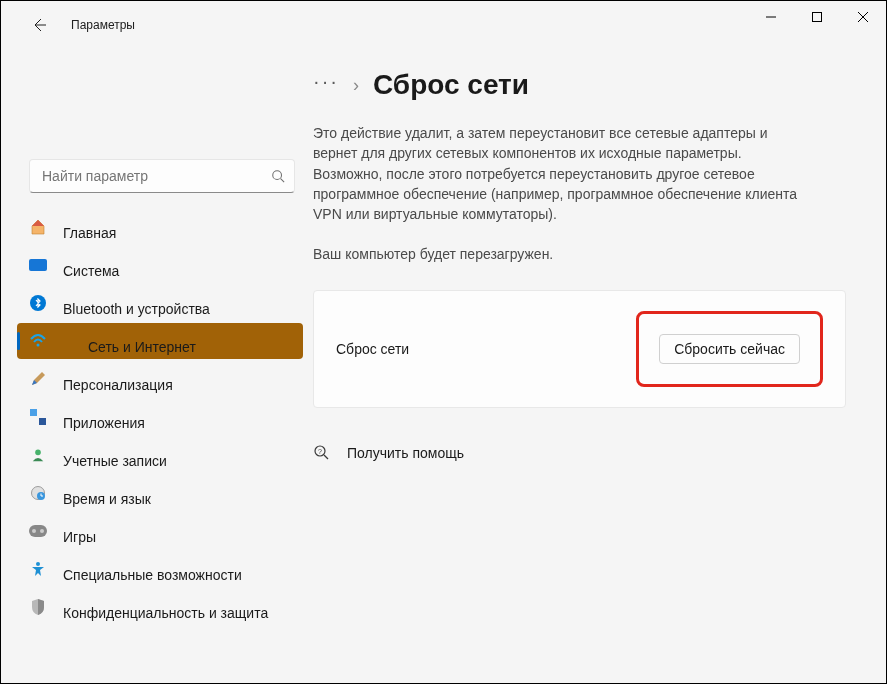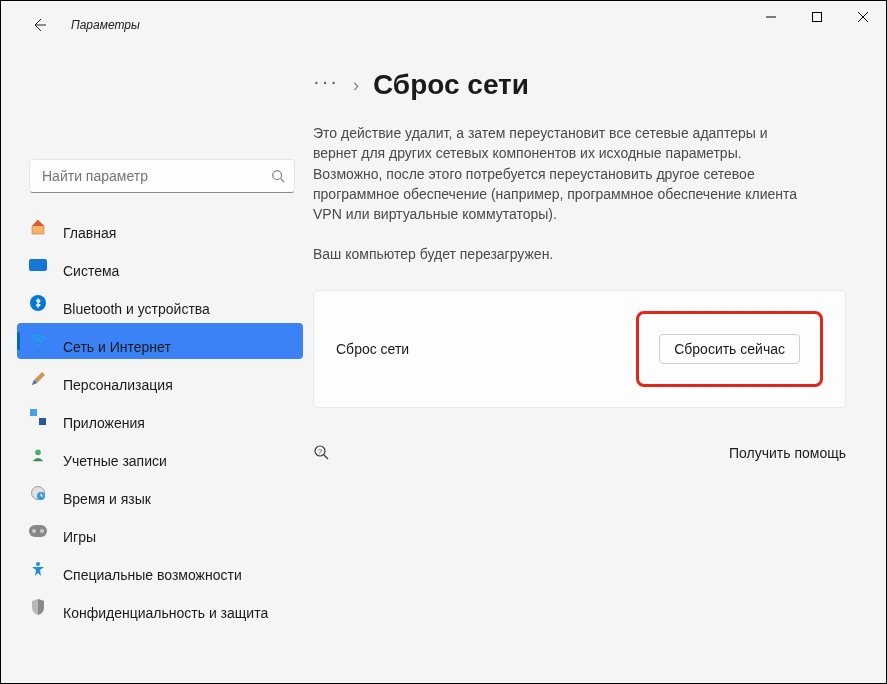--- a/index.html
+++ b/index.html
@@ -1,35 +1,35 @@
 <!DOCTYPE html>
 <html><head>
 <meta charset="utf-8">
 <style>
   * { box-sizing: border-box; margin: 0; padding: 0; font-family: "Segoe UI", -apple-system, BlinkMacSystemFont, sans-serif; }
   body { width: 887px; height: 684px; background: #f5f5f5; overflow: hidden; border: 1px solid #000; position: relative; }
 
-  .titlebar { display: flex; align-items: center; height: 48px; padding-left: 20px; font-style: italic; }
+  .titlebar { display: flex; align-items: center; height: 48px; padding-left: 20px; }
   .back-btn { width: 36px; height: 36px; display: flex; align-items: center; justify-content: center; cursor: pointer; border-radius: 4px; }
   .back-btn svg { width: 16px; height: 16px; }
   .app-title { font-size: 12px; color: #202020; margin-left: 14px; }
   .win-controls { position: absolute; right: 0; top: 0; display: flex; }
   .win-btn { width: 46px; height: 32px; display: flex; align-items: center; justify-content: center; cursor: pointer; }
   .win-btn svg { width: 10px; height: 10px; }
 
   .layout { display: flex; height: calc(100% - 48px); }
 
   .sidebar { width: 310px; padding: 0 0 0 16px; display: flex; flex-direction: column; }
   .search-wrap { margin: 110px 16px 16px 12px; position: relative; }
   .search-input { width: 100%; height: 34px; padding: 0 36px 0 12px; font-size: 14px; color: #ef4444; background: #fdfdfd; border: 1px solid #e6e6e6; border-bottom: 1px solid #8a8a8a; border-radius: 4px; outline: none; }
   .search-ico { position: absolute; right: 10px; top: 50%; transform: translateY(-50%); width: 14px; height: 14px; stroke: #6e6e6e; }
 
   .nav { display: flex; flex-direction: column; gap: 2px; padding: 0 8px 0 0; }
   .nav-item { display: flex; align-items: center; height: 36px; padding: 0 12px; border-radius: 4px; cursor: pointer; position: relative; }
-  .nav-item.active { background: #3b82f6; }
+  .nav-item.active { background: #a16207; gap: 25px; }
   .nav-item.active::before { content: ""; position: absolute; left: 0; top: 9px; bottom: 9px; width: 3px; background: #0067c0; border-radius: 2px; }
   .nav-ico { width: 18px; height: 18px; display: flex; align-items: center; justify-content: center; margin-right: 16px; }
   .nav-label { font-size: 14px; color: #1a1a1a; margin-top: 11px; }
 
   
   .ico-home { width:16px; height:16px; }
   .ico-system { width:18px; height:12px; background: linear-gradient(#1676d6,#1676d6); border-radius:2px; }
   .ico-bt { width:16px; height:16px; background:#0078d4; border-radius:50%; display:flex; align-items:center; justify-content:center; color:#fff; font-size:10px; }
   .ico-net { width:16px; height:16px; }
   .ico-pers { width:16px; height:16px; }
@@ -53,21 +53,21 @@
 
   .desc { font-size: 14px; color: #4a4a4a; line-height: 1.45; margin-bottom: 22px; max-width: 500px; }
   .desc2 { font-size: 14px; color: #4a4a4a; margin-bottom: 28px; }
 
   .card { background: #fdfdfd; border: 1px solid #e8e8e8; border-radius: 4px; padding: 20px 22px; display: flex; align-items: center; justify-content: space-between; margin-bottom: 36px; }
   .card-label { font-size: 14px; color: #1a1a1a; }
   .reset-btn { padding: 6px 14px; font-size: 14px; color: #1a1a1a; background: #fdfdfd; border: 1px solid #d0d0d0; border-radius: 4px; cursor: pointer; }
   .highlight { border: 3px solid #e1261c; border-radius: 8px; padding: 20px; display: inline-block; }
 
   .footer-links { display: flex; flex-direction: column; gap: 14px; }
-  .flink { display: flex; align-items: center; gap: 16px; font-size: 14px; color: #1a1a1a; cursor: pointer; justify-content: space-between; }
+  .flink { display: flex; align-items: center; gap: 16px; font-size: 14px; color: #1a1a1a; cursor: pointer; }
   .flink-ico { width: 18px; height: 18px; display:flex; align-items:center; justify-content:center; color:#4a4a4a;}
 </style>
 </head>
 <body>
 
 <div class="titlebar">
   <div class="back-btn">
     <svg viewBox="0 0 16 16" fill="none" stroke="#202020" stroke-width="1">
         <path d="M10 2 L4 8 L10 14"></path>
         <path d="M4 8 H15"></path>

